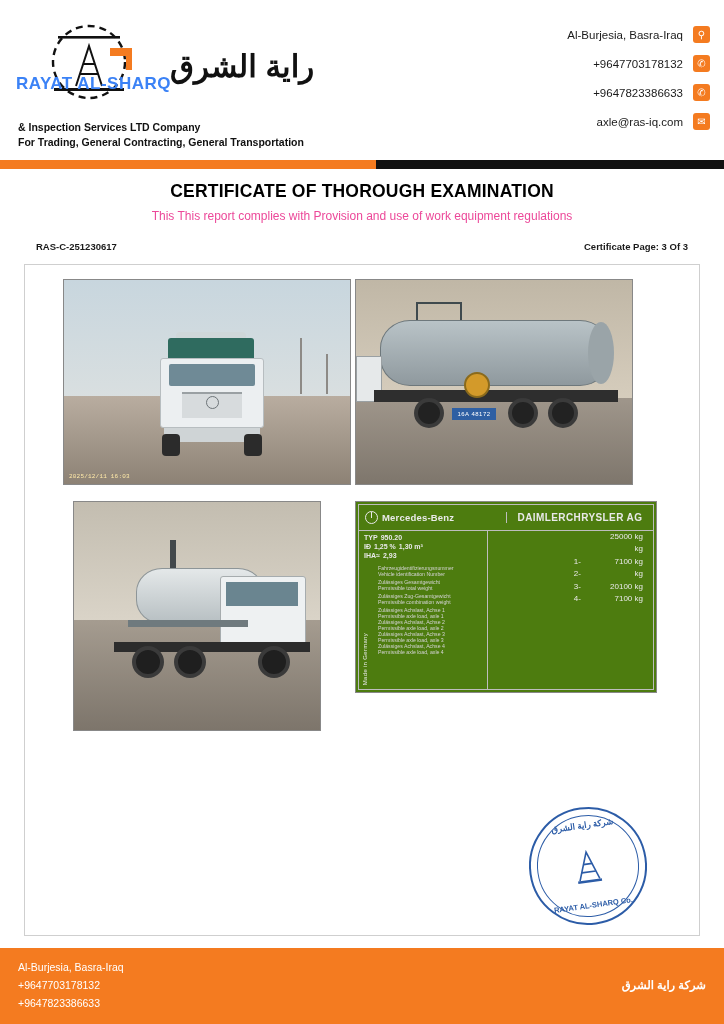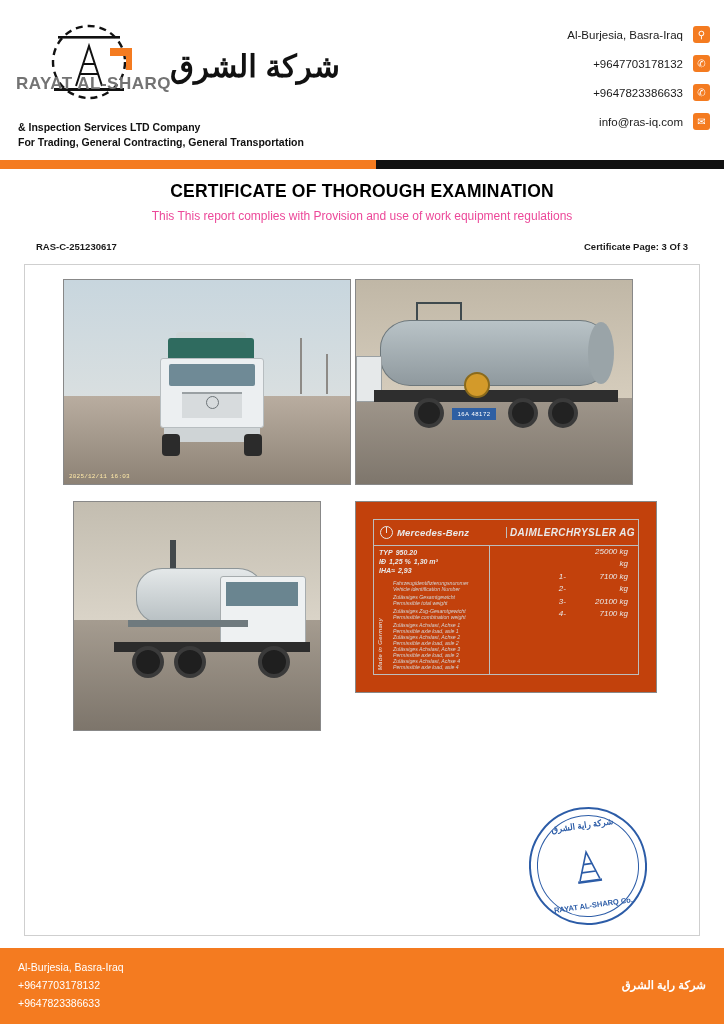--- a/index.html
+++ b/index.html
@@ -34,21 +34,21 @@
   .logo-mark {
     width: 150px;
     height: 96px;
     position: relative;
     flex: 0 0 150px;
   }
   .logo-en {
     font-weight: bold;
     font-size: 17px;
     letter-spacing: 0.5px;
-    color: #737373;
+    color: #3b82f6;
     line-height: 1;
     position: absolute;
     left: 2px;
     bottom: 22px;
     white-space: nowrap;
   }
   .logo-ar {
     font-size: 31px;
     font-weight: bold;
     color: #111;
@@ -255,21 +255,21 @@
     background: #6a8590;
   }
   .p3-chassis { position: absolute; left: 40px; top: 140px; width: 196px; height: 10px; background: #2c2c2c; }
   .p3-w { position: absolute; top: 144px; width: 32px; height: 32px; background: #1f1f1f; border-radius: 50%; border: 4px solid #3a3a3a; }
   .p3-pipe { position: absolute; left: 54px; top: 118px; width: 120px; height: 7px; background: #6f7a7e; }
   .p3-mast { position: absolute; left: 96px; top: 38px; width: 6px; height: 30px; background: #43494c; }
 
   
   .plate {
     position: absolute; inset: 0;
-    background: #c2410c; padding: 17px; font-style: italic;
+    background: #4d7c0f; padding: 2px;
   }
   .plate-inner {
     border: 1.5px solid #bdbdbd;
     height: 100%;
     position: relative;
     color: #e9e9e9;
     font-family: "Liberation Sans", sans-serif;
   }
   .plate-top {
     display: flex; align-items: center; height: 26px;
@@ -381,21 +381,21 @@
           </g>
           <g stroke="#111" stroke-width="2" fill="none">
             <path d="M62 68 L75 28 L88 68"></path>
             <path d="M66 56 L84 56 M69 46 L81 46"></path>
           </g>
           <rect x="96" y="30" width="20" height="8" fill="#f47b20"></rect>
           <rect x="112" y="30" width="6" height="22" fill="#f47b20"></rect>
         </svg>
         <div class="logo-en">RAYAT AL-SHARQ</div>
       </div>
-      <div class="logo-ar">شركة الشرق</div>
+      <div class="logo-ar">راية الشرق</div>
     </div>
     <div class="logo-sub">
       <div>&amp; Inspection Services LTD Company</div>
       <div>For Trading, General Contracting, General Transportation</div>
     </div>
   </div>
 
   <div class="contact-block">
     <div class="contact-row">
       <span>Al-Burjesia, Basra-Iraq</span>
@@ -403,21 +403,21 @@
     </div>
     <div class="contact-row">
       <span>+9647703178132</span>
       <span class="contact-ico ico-tel">✆</span>
     </div>
     <div class="contact-row">
       <span>+9647823386633</span>
       <span class="contact-ico ico-tel2">✆</span>
     </div>
     <div class="contact-row">
-      <span>info@ras-iq.com</span>
+      <span>axle@ras-iq.com</span>
       <span class="contact-ico ico-mail">✉</span>
     </div>
   </div>
 </div>
 
 <div class="bar">
   <div class="bar-orange"></div>
   <div class="bar-black"></div>
 </div>
 

